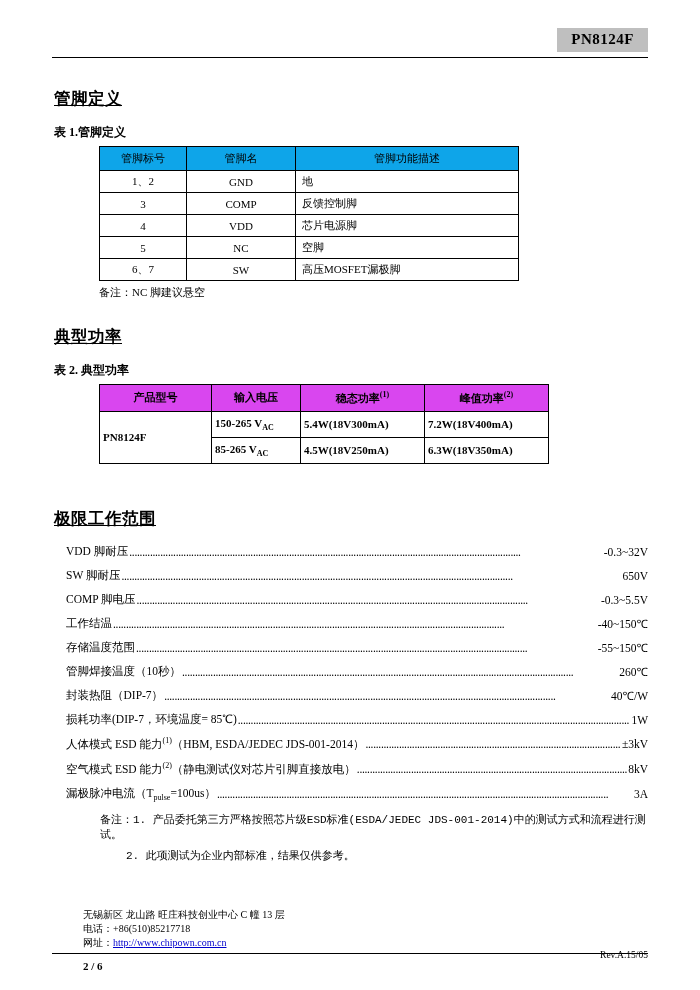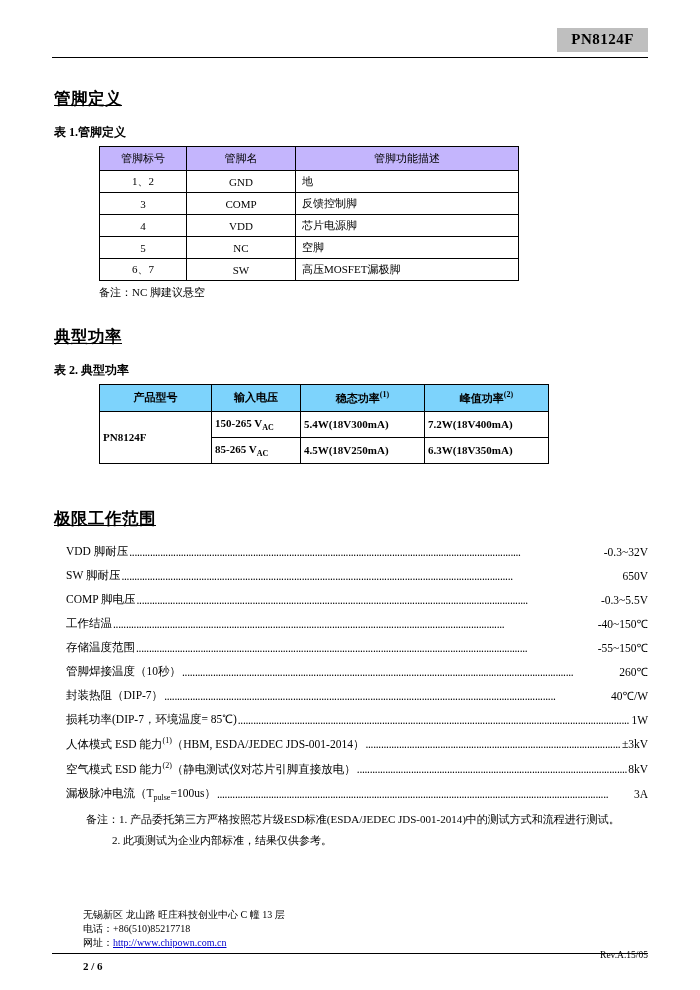--- a/index.html
+++ b/index.html
@@ -77,21 +77,21 @@
     border: 1px solid #000;
     padding: 3px 4px;
   }
 
   
   .pin-table {
     margin-left: 55px;
     width: 420px;
   }
   .pin-table th {
-    background: #c4b5fd;
+    background: #0ea5e9;
     font-weight: normal;
     text-align: center;
     font-size: 11px;
     padding: 4px 4px;
   }
   .pin-table td.c {
     text-align: center;
     width: 78px;
   }
   .pin-table td.n {
@@ -106,21 +106,21 @@
     font-size: 11px;
     margin: 4px 0 0 55px;
   }
 
   
   .pow-table {
     margin-left: 55px;
     width: 450px;
   }
   .pow-table th {
-    background: #7dd3fc;
+    background: #d946ef;
     font-weight: bold;
     text-align: center;
     font-size: 11px;
     padding: 5px 3px;
   }
   .pow-table td {
     text-align: left;
     font-weight: bold;
     font-size: 11px;
     padding: 5px 3px;
@@ -156,22 +156,23 @@
     overflow: hidden;
     white-space: nowrap;
     margin: 0 1px;
     color: #000;
     letter-spacing: -0.3px;
   }
   .limit-val { flex: 0 0 auto; }
 
   .limit-notes {
     margin-top: 10px;
-    margin-left: 42px;
-    font-size: 11px;
+    margin-left: 56px;
+    font-size: 11px;
+    font-family: Liberation Mono, monospace;
   }
   .limit-notes div { margin-bottom: 6px; }
   .limit-notes .n2 { margin-left: 26px; }
 
   
   .footer-rule {
     position: absolute;
     left: 52px;
     right: 52px;
     bottom: 36px;

